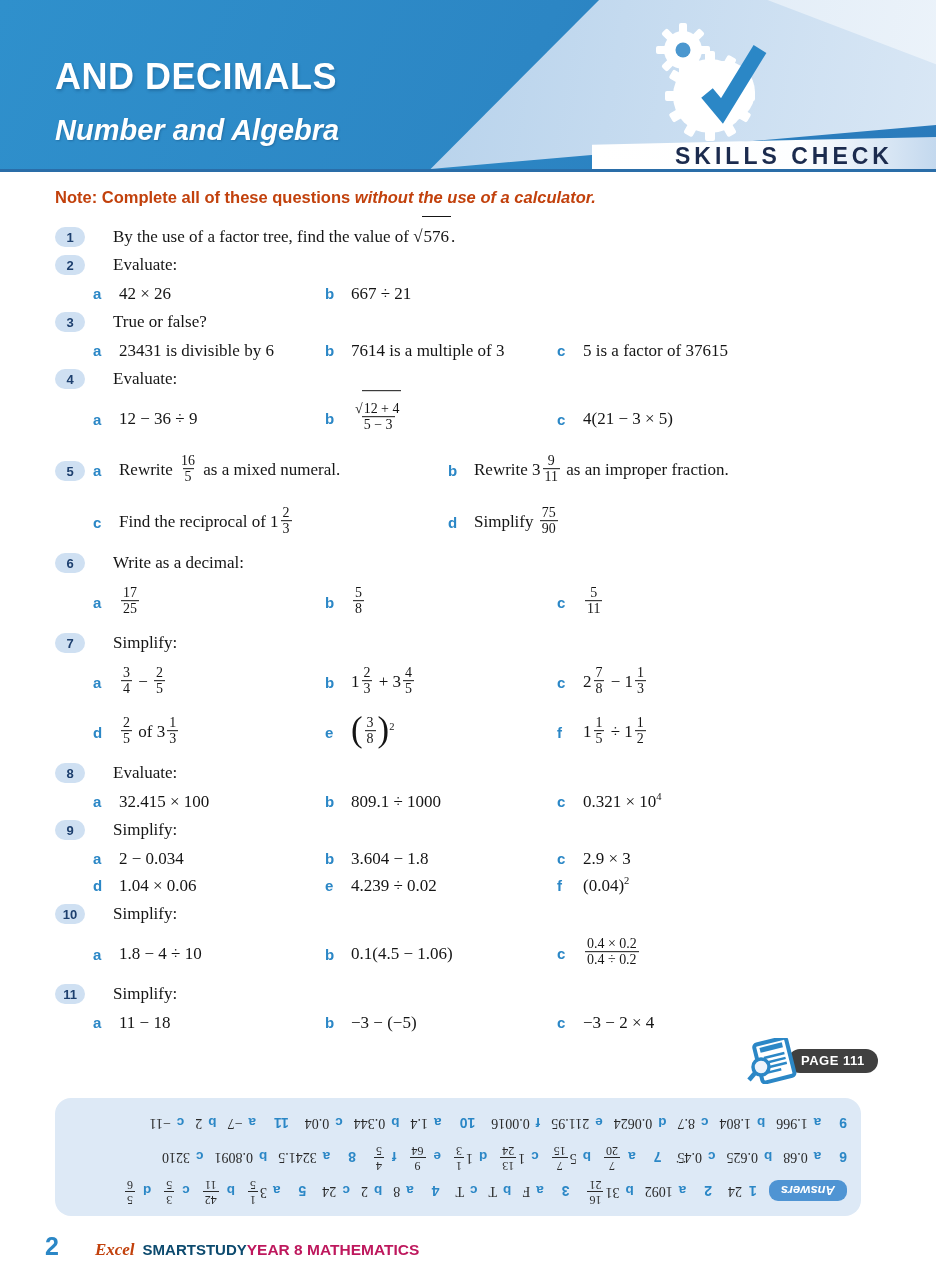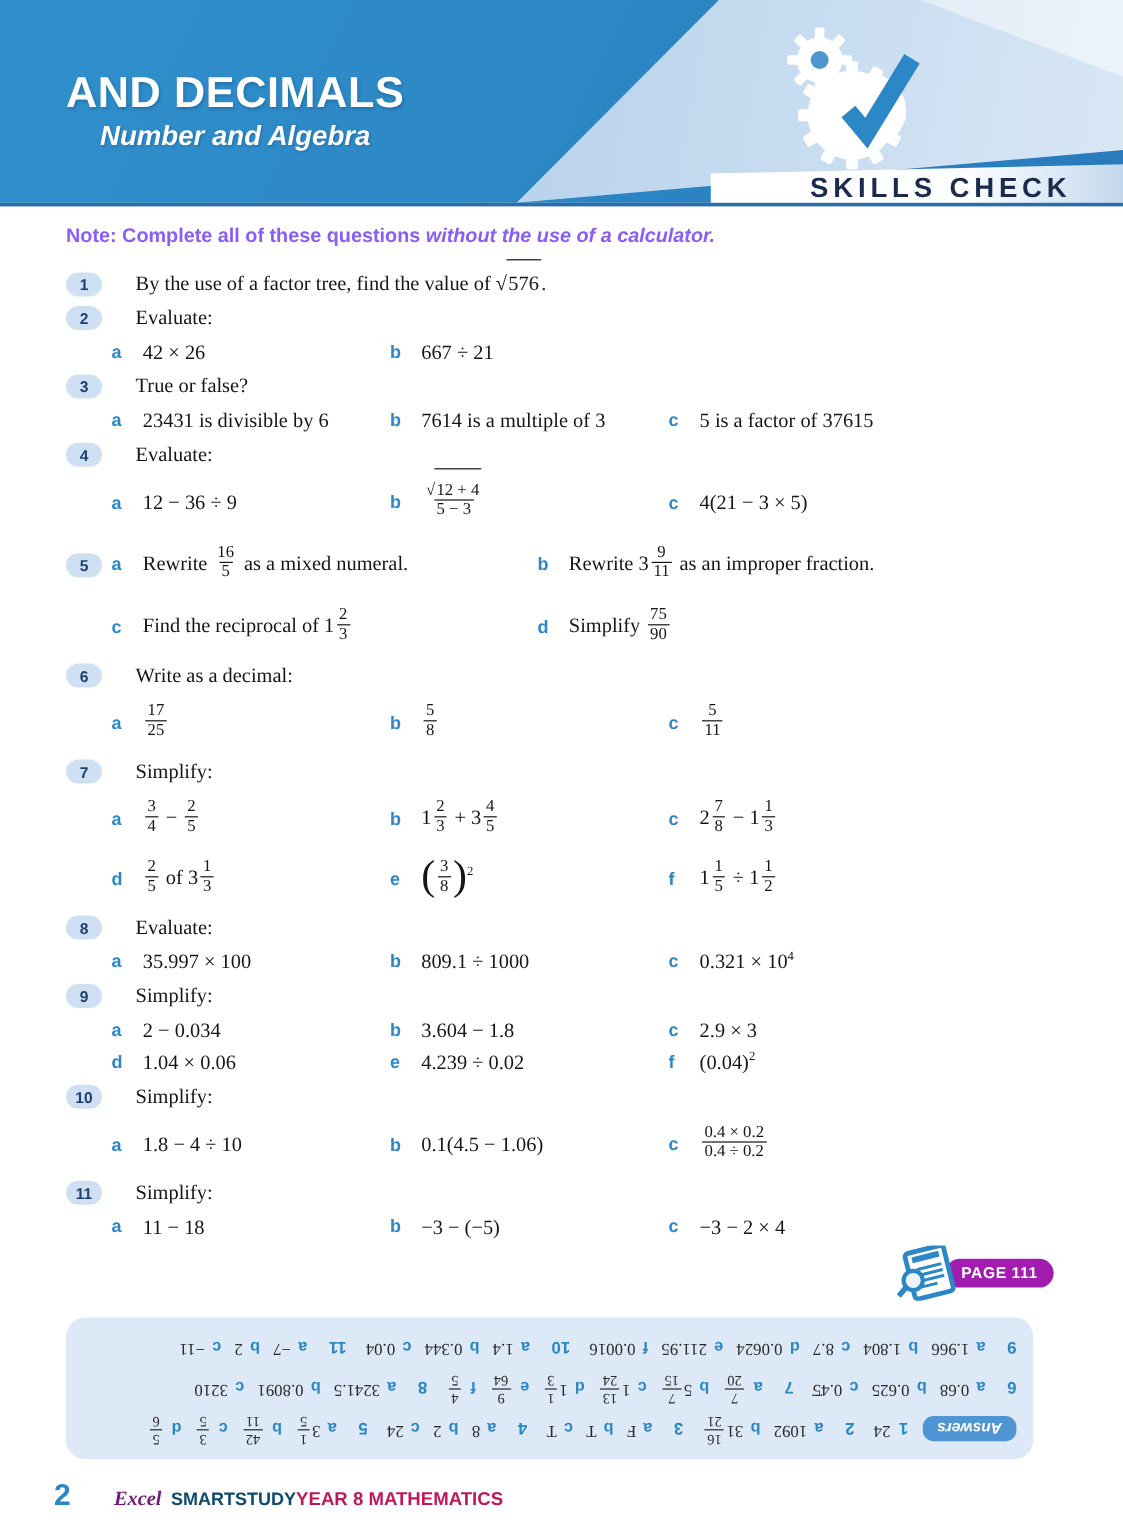--- a/index.html
+++ b/index.html
@@ -15,26 +15,26 @@
   .w1 { background:linear-gradient(100deg,#9dc2e4,#d9e7f5); clip-path:polygon(64% 0,100% 0,100% 74%,46% 100%); }
   .w2 { background:linear-gradient(100deg,#c3d9ee,#ecf3fa); clip-path:polygon(82% 0,100% 0,100% 38%); }
   .skills-strip { position:absolute; left:552px; top:136px; width:384px; height:36px;
     background:linear-gradient(to right,#ffffff 0%,#fdfeff 55%,#b2cde9 100%);
     clip-path:polygon(0 24%,100% 0,100% 100%,0 100%);
     display:flex; align-items:center; justify-content:center; padding-top:5px;margin-left:40px; }
   .skills-strip span { font-weight:bold; font-size:23px; letter-spacing:4px; color:#1b2b4e; }
   .titles { position:absolute; left:55px; top:58px; }
   .t1 { color:#fff; font-weight:bold; font-size:36px; letter-spacing:0.5px; line-height:37px;
     text-shadow:1px 2px 3px rgba(10,50,90,.3); }
-  .subtitle { color:#fff; font-weight:bold; font-style:italic; font-size:23px; margin-top:5px;
+  .subtitle { color:#fff; font-weight:bold; font-style:italic; font-size:29px; margin-top:19px;
     text-shadow:1px 1px 2px rgba(10,50,90,.3);text-align:center; }
   .logo { position:absolute; left:628px; top:18px; width:180px; height:124px; }
 
   
-  .note { position:absolute; left:55px; top:188px; font-size:16.5px; font-weight:bold; color:#8b5cf6; }
+  .note { position:absolute; left:55px; top:188px; font-size:16.5px; font-weight:bold; color:#c2410c; }
   .note em { font-style:italic; }
 
   
   .questions { position:absolute; left:55px; top:224px; width:830px;
     font-family:"Liberation Serif", serif; font-size:17px; color:#151515; }
   .q { margin-bottom:2px; }
   .q-head { position:relative; height:26px; display:flex; align-items:center; margin-bottom:2px; }
   .q-head.row { display:block; height:50px; }
   .q-head.row .badge { position:absolute; left:0; top:50%; transform:translateY(-50%); }
   .badge { width:30px; height:20px; border-radius:10px; background:#cfe0f2; color:#1d3f6e;
@@ -54,42 +54,42 @@
     line-height:1.1; font-size:0.82em; margin:0 2px; position:relative; top:-2px; }
   .frac .fnum { padding:0 2px; }
   .frac .fden { border-top:1.3px solid currentColor; padding:0 2px; }
   .sq-bar { border-top:1.4px solid currentColor; padding:10px 2px; margin-left:-1px; }
   sup { font-size:0.62em; vertical-align:0.7em; line-height:0; }
   .bigp { font-size:2.05em; font-weight:400; line-height:0; vertical-align:-0.12em; }
 
   
   .page-ref { position:absolute; left:746px; top:1038px; display:flex; align-items:center; }
   .page-ref svg { position:relative; z-index:1; }
-  .page-pill { background:#a21caf; color:#fff; font-size:13px; font-weight:bold; letter-spacing:0.5px;
+  .page-pill { background:#404040; color:#fff; font-size:13px; font-weight:bold; letter-spacing:0.5px;
     height:24px; line-height:24px; padding:0 13px; border-radius:12px; margin-left:-12px; }
 
   
   .answers { position:absolute; left:55px; top:1098px; width:806px; height:118px;
     background:#dde9f6; border-radius:16px; }
   .ans-rot { position:absolute; left:14px; right:14px; top:8px; bottom:8px; transform:rotate(180deg);
     display:flex; flex-direction:column; justify-content:space-between; align-items:flex-start; }
   .ans-line { display:flex; align-items:center; white-space:nowrap; height:34px; }
   .ans-tab { background:#4f94d3; color:#fff; font-weight:bold; font-style:italic; font-size:13px;
     padding:3px 12px; border-radius:9px; margin-right:12px; }
   .ans-q { font-weight:bold; font-size:14px; color:#2b87c6; margin:0 7px 0 16px; }
   .ans-q:first-child, .ans-tab + .ans-q { margin-left:0; }
   .ans-l { font-weight:bold; font-size:13.5px; color:#2b87c6; margin:0 6px 0 11px; }
   .ans-v { font-family:"Liberation Serif", serif; font-size:14px; color:#2a2a2a; }
   .ans-v .frac { font-size:12px; top:-1px; }
 
   
   .footer { position:absolute; left:45px; top:1232px; display:flex; align-items:baseline; }
   .pgnum { color:#2b87c6; font-weight:bold; font-size:25px; margin-right:36px; }
   .brand { font-family:"Liberation Serif", serif; font-weight:bold; font-style:italic;
-    font-size:17px; color:#701a75; margin-right:8px; }
+    font-size:17px; color:#c2410c; margin-right:8px; }
   .series { color:#0c4a6e; font-weight:bold; font-size:15px; margin-right:0; }
   .booktitle { color:#be185d; font-weight:bold; font-size:15.5px; }
 </style>
 </head>
 <body>
 
 <div class="banner">
   <div class="wedge w1"></div>
   <div class="wedge w2"></div>
   <div class="skills-strip">
@@ -338,21 +338,21 @@
       </div>
     </div>
     <div class="q">
       <div class="q-head">
         <span class="badge">8</span>
         <span class="stem">Evaluate:</span>
       </div>
       <div class="row">
         <span class="part col-a">
           <span class="plabel">a</span>
-          <span class="ptext">35.997 × 100</span>
+          <span class="ptext">32.415 × 100</span>
         </span>
         <span class="part col-b">
           <span class="plabel">b</span>
           <span class="ptext">809.1 ÷ 1000</span>
         </span>
         <span class="part col-c">
           <span class="plabel">c</span>
           <span class="ptext">0.321 × 10<sup>4</sup></span>
         </span>
       </div>

